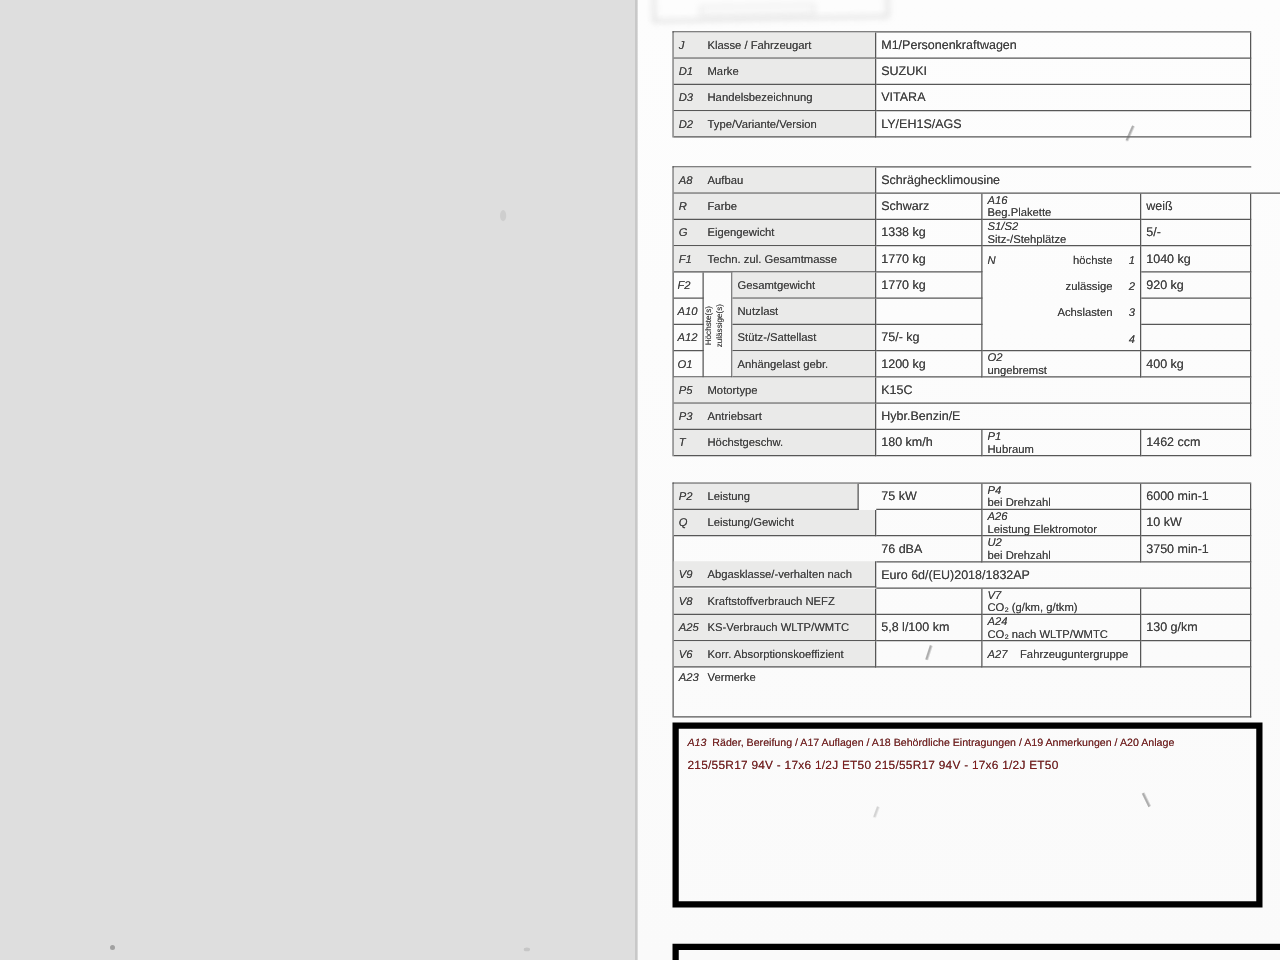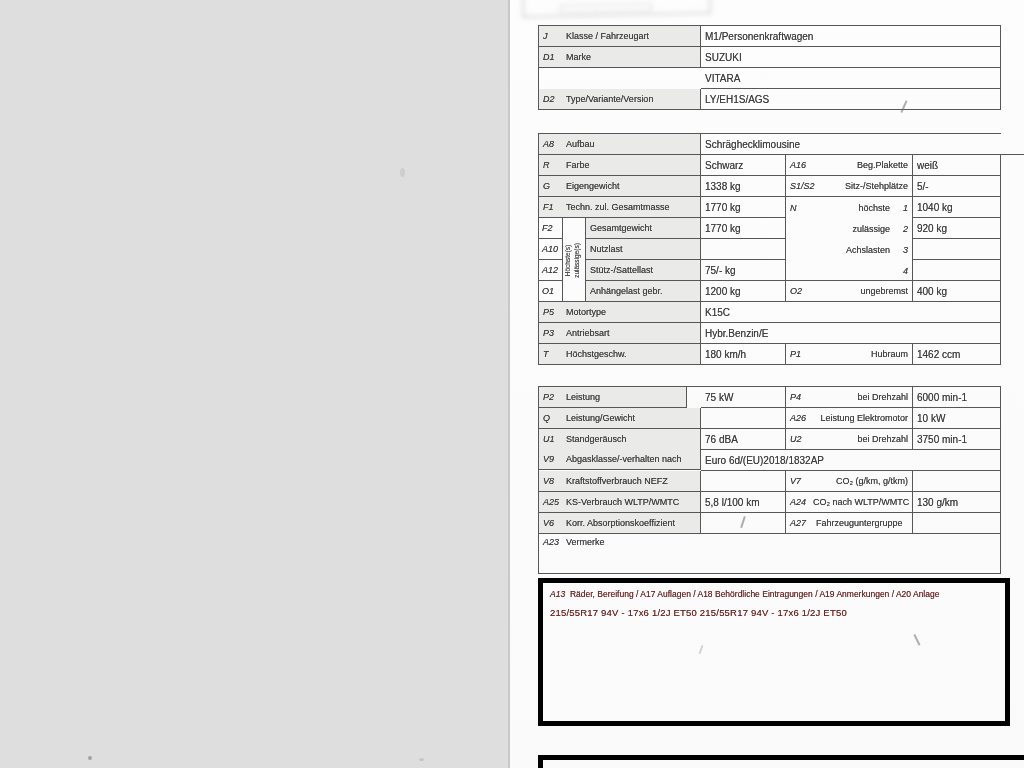--- a/index.html
+++ b/index.html
@@ -10,21 +10,21 @@
   .page-edge{position:absolute;left:508px;top:0;width:2px;height:768px;background:#c8c8c8;}
   .tbl{position:absolute;border-top:1px solid #575757;border-left:1px solid #575757;}
   .c{position:absolute;box-sizing:border-box;border-right:1px solid #575757;
      border-bottom:1px solid #575757;color:#3f3f3f;
      text-shadow:0 0 .5px rgba(70,70,70,.85);overflow:hidden;white-space:nowrap;}
   .lab{background:#eaeae9;display:flex;align-items:center;padding-left:4px;}
   .white{display:flex;align-items:center;padding-left:4px;}
   .code{font-style:italic;font-size:9px;display:inline-block;width:23px;flex:none;}
   .lbl{font-size:9px;}
   .val{font-size:10px;}
-  .rcell{display:flex;align-items:center;padding:0 4px;justify-content:space-between;}
+  .rcell{display:flex;align-items:flex-start;padding:0 4px;justify-content:space-between;flex-direction:column;}
   .nline{display:flex;align-items:center;padding:0 4px;height:21px;}
   .nlab{flex:1;text-align:right;font-size:9px;padding-right:10px;}
   .nnum{font-style:italic;font-size:9px;width:8px;text-align:right;}
   .vertcell{position:relative;}
   .vert{position:absolute;left:-30.5px;top:30.5px;width:84px;height:23px;
     transform:rotate(-90deg);font-size:6.5px;line-height:8.5px;text-align:center;
     color:#4a4a4a;}
   .bigbox{position:absolute;border:5px solid #000000;color:#7f1d1d;
     text-shadow:0 0 .5px rgba(70,70,70,.85);}
   .notes-line1{position:absolute;left:7px;top:6px;font-size:8.5px;}
@@ -55,20 +55,24 @@
   </div>
 
   <div class="c lab" style="left:0;top:21px;width:162px;height:21px;">
     <span class="code">D1</span>
     <span class="lbl">Marke</span>
   </div>
   <div class="c white" style="left:162px;top:21px;width:300px;height:21px;">
     <span class="val">SUZUKI</span>
   </div>
 
+  <div class="c lab" style="left:0;top:42px;width:162px;height:21px;">
+    <span class="code">D3</span>
+    <span class="lbl">Handelsbezeichnung</span>
+  </div>
   <div class="c white" style="left:162px;top:42px;width:300px;height:21px;">
     <span class="val">VITARA</span>
   </div>
 
   <div class="c lab" style="left:0;top:63px;width:162px;height:21px;">
     <span class="code">D2</span>
     <span class="lbl">Type/Variante/Version</span>
   </div>
   <div class="c white" style="left:162px;top:63px;width:300px;height:21px;">
     <span class="val">LY/EH1S/AGS</span>
@@ -266,24 +270,20 @@
     <span class="val"></span>
   </div>
   <div class="c rcell" style="left:247px;top:21px;width:127px;height:21px;">
     <span class="code">A26</span>
     <span class="lbl">Leistung Elektromotor</span>
   </div>
   <div class="c white" style="left:374px;top:21px;width:88px;height:21px;">
     <span class="val">10  kW</span>
   </div>
 
-  <div class="c lab" style="left:0;top:42px;width:162px;height:21px;">
-    <span class="code">U1</span>
-    <span class="lbl">Standgeräusch</span>
-  </div>
   <div class="c white" style="left:162px;top:42px;width:85px;height:21px;">
     <span class="val">76 dBA</span>
   </div>
   <div class="c rcell" style="left:247px;top:42px;width:127px;height:21px;">
     <span class="code">U2</span>
     <span class="lbl">bei Drehzahl</span>
   </div>
   <div class="c white" style="left:374px;top:42px;width:88px;height:21px;">
     <span class="val">3750 min-1</span>
   </div>

